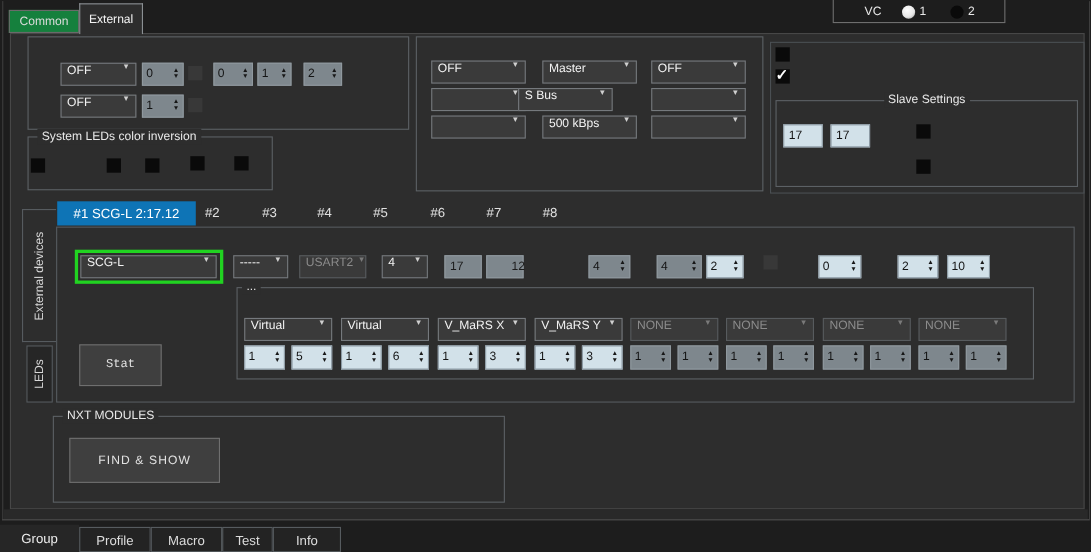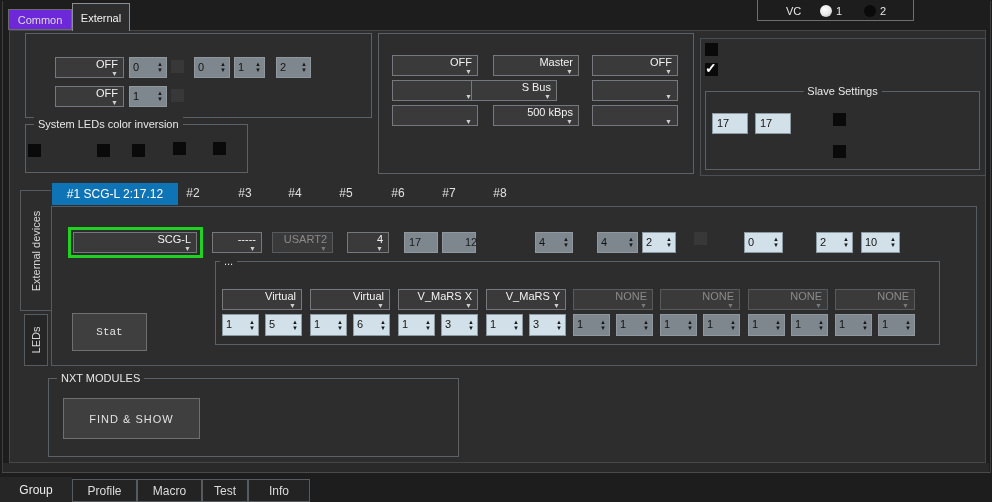--- a/index.html
+++ b/index.html
@@ -8,23 +8,23 @@
   .abs{position:absolute;}
   .lbl{position:absolute;white-space:nowrap;color:#e8e8e8;font-size:11px;line-height:13px;}
   .b{font-weight:bold;}
   .dim{color:#9a9a9a;}
   .outer{position:absolute;left:2px;top:1px;width:987px;height:471px;border:1px solid #3e3e3e;border-top:none;z-index:0;}
   .main-panel{position:absolute;left:9px;top:30px;width:977px;height:433px;background:#2d2d2d;border:1px solid #474747;box-sizing:border-box;z-index:1;}
   .gb{position:absolute;border:1px solid #5c6165;z-index:2;}
   .gb-title{position:absolute;top:-8px;left:8px;background:#2d2d2d;padding:0 4px;line-height:14px;white-space:nowrap;font-size:11px;color:#e8e8e8;}
   .gb-title.center{left:50%;transform:translateX(-50%);}
   .toptab{position:absolute;display:flex;align-items:center;justify-content:center;box-sizing:border-box;color:#dcdcdc;z-index:5;}
-  .toptab.inactive{background:#6d28d9;border:1px solid #6a6a6a;}
+  .toptab.inactive{background:#15803d;border:1px solid #6a6a6a;}
   .toptab.active{background:#2d2d2d;border:1px solid #8a8f93;border-bottom:none;color:#f2f2f2;}
-  .dd{position:absolute;height:21px;background:#3a3a3a;border:1px solid #75797d;display:flex;align-items:flex-end;justify-content:space-between;padding:0 5px;box-sizing:border-box;color:#f2f2f2;z-index:3;flex-direction:column;}
+  .dd{position:absolute;height:21px;background:#3a3a3a;border:1px solid #75797d;display:flex;align-items:flex-start;justify-content:space-between;padding:0 5px;box-sizing:border-box;color:#f2f2f2;z-index:3;}
   .dd .arr{font-size:7px;color:#cfcfcf;margin-left:4px;}
   .dd.dis{color:#8b8b8b;border-color:#575b5e;}
   .dd.dis .arr{color:#7a7a7a;}
   .spin{position:absolute;height:21px;background:#d2e1e9;border:1px solid #8c9aa4;box-sizing:border-box;display:flex;color:#141414;z-index:3;}
   .spin .num{flex:1;padding:3px 0 0 3px;font-size:11px;overflow:hidden;}
   .spin .btns{width:12px;display:flex;flex-direction:column;align-items:center;justify-content:center;gap:1px;}
   .spin .btns span{font-size:6px;line-height:5px;color:#161616;cursor:default;}
   .spin.grey{background:#7e878d;border-color:#8f989e;}
   .field{position:absolute;height:21px;box-sizing:border-box;background:#d2e1e9;border:1px solid #8c9aa4;color:#141414;padding:3px 0 0 4px;font-size:11px;z-index:3;}
   .field.grey{background:#7e878d;border-color:#8f989e;color:#1c1c1c;}

